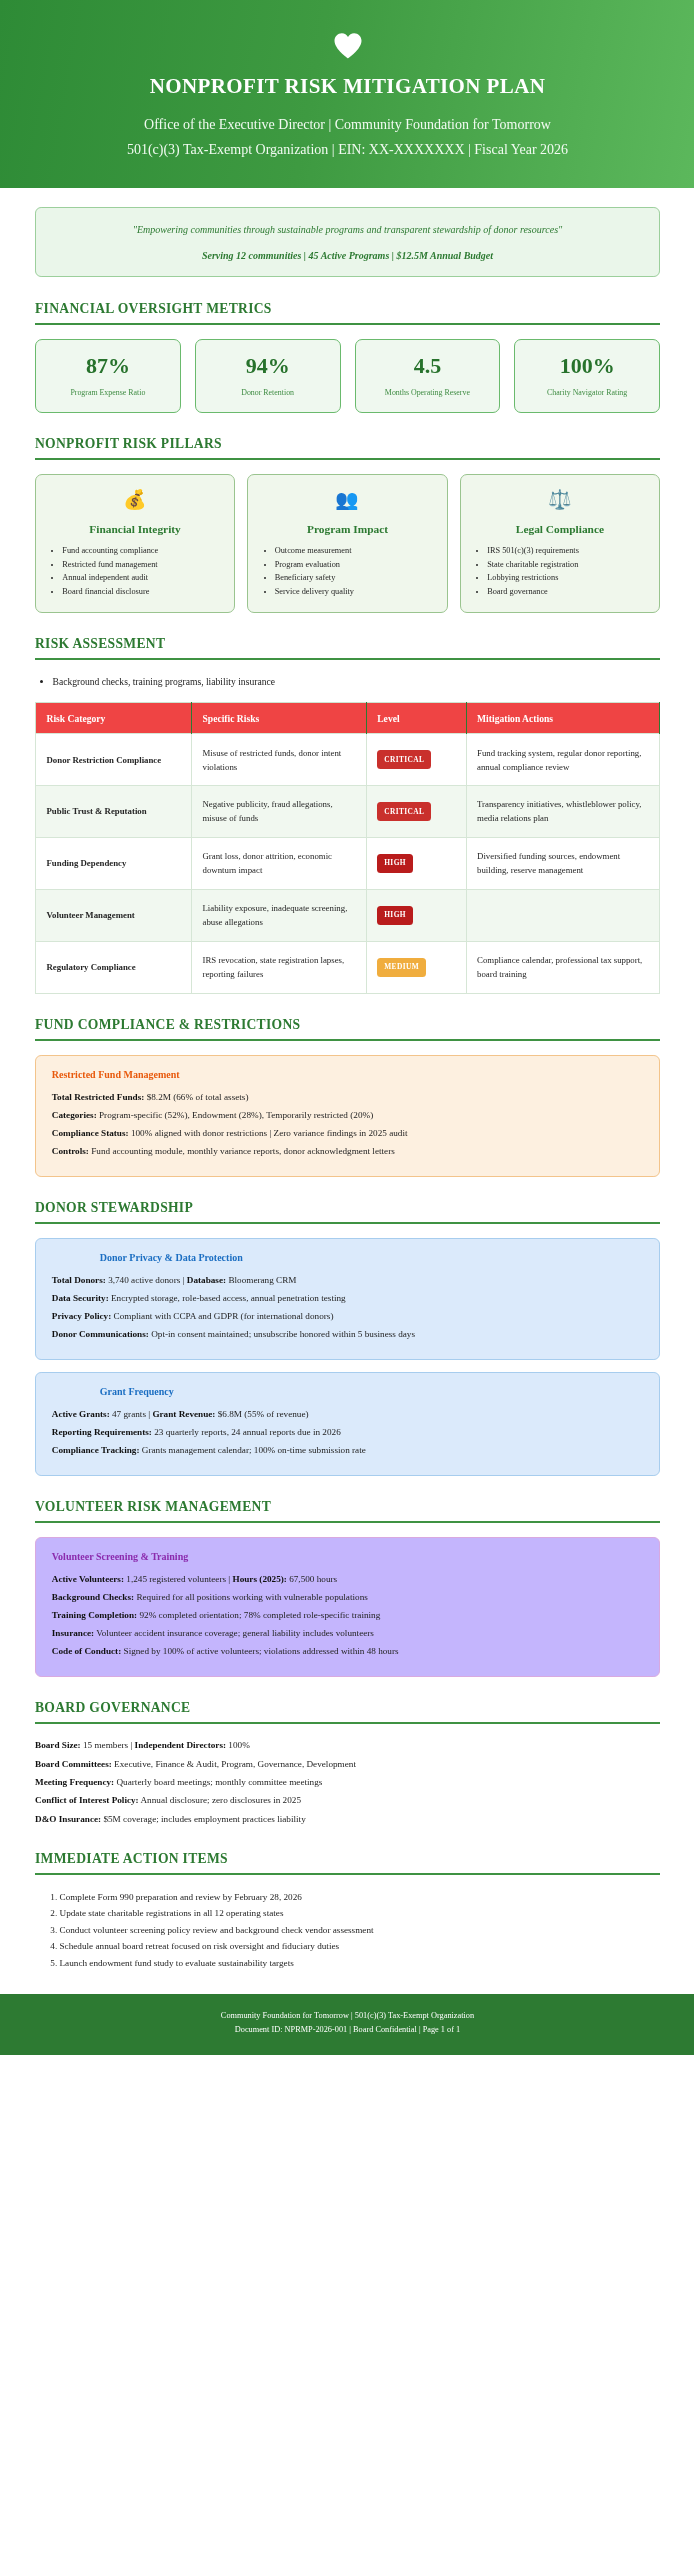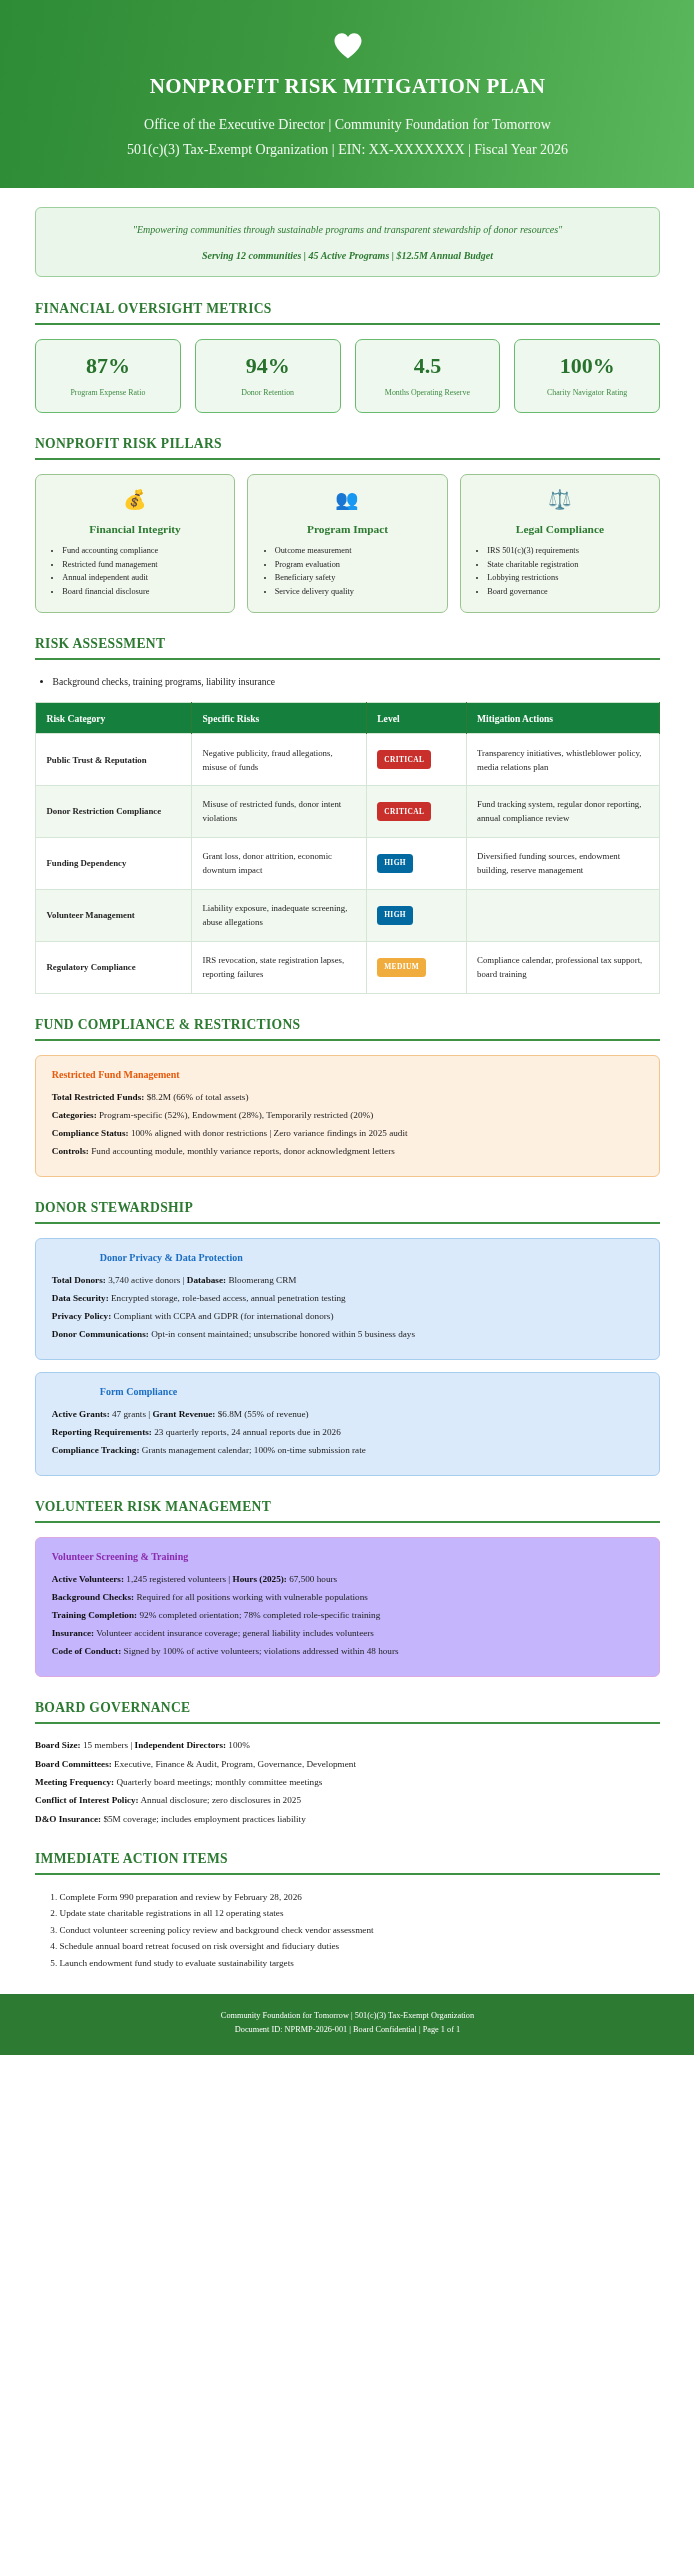--- a/index.html
+++ b/index.html
@@ -94,21 +94,21 @@
   .plain-bullets { margin:0 0 12.3px 0; padding-left:17.5px; }
   .plain-bullets li { font-size:9.6px; line-height:1.6; }
 
   
   table.risk {
     width:100%;
     border-collapse:collapse;
     border:0.9px solid #cfe2cf;
   }
   table.risk thead th {
-    background:#15803d;
+    background:#ef4444;
     color:#ffffff;
     text-align:left;
     font-size:9.6px;
     font-weight:bold;
     padding:9.6px 10.5px;
     border-right:0.9px solid #2d7a32;
   }
   table.risk tbody td {
     font-size:8.8px;
     line-height:1.6;
@@ -125,21 +125,21 @@
   .badge {
     display:inline-block;
     color:#fff;
     font-size:7.4px;
     font-weight:bold;
     letter-spacing:0.4px;
     padding:3.5px 7px;
     border-radius:3.5px;
   }
   .badge.critical { background:#c9302c; }
-  .badge.high     { background:#0369a1; }
+  .badge.high     { background:#b91c1c; }
   .badge.medium   { background:#f0ad3e; }
 
   
   .box { border-radius:6.1px; padding:13px 15.8px 14px 15.8px; margin-bottom:12.3px; }
   .box-title { font-size:10px; font-weight:bold; margin-bottom:9.6px; }
   .box p { margin:0 0 2.6px 0; font-size:9.2px; line-height:1.68; color:#242424; }
   .box p b { font-weight:bold; color:#111; }
 
   .box.orange { background:#fdf0e0; border:0.9px solid #f3c48b; }
   .box.orange .box-title { color:#e8590c; }
@@ -265,34 +265,34 @@
         <thead>
           <tr>
             <th>Risk Category</th>
             <th>Specific Risks</th>
             <th>Level</th>
             <th>Mitigation Actions</th>
           </tr>
         </thead>
         <tbody>
           <tr>
+            <td class="rcat">Donor Restriction Compliance</td>
+            <td class="rrisk">Misuse of restricted funds, donor intent violations</td>
+            <td class="rlvl">
+              <span class="badge critical">CRITICAL</span>
+            </td>
+            <td class="ract">Fund tracking system, regular donor reporting, annual compliance review</td>
+          </tr>
+          <tr>
             <td class="rcat">Public Trust &amp; Reputation</td>
             <td class="rrisk">Negative publicity, fraud allegations, misuse of funds</td>
             <td class="rlvl">
               <span class="badge critical">CRITICAL</span>
             </td>
             <td class="ract">Transparency initiatives, whistleblower policy, media relations plan</td>
-          </tr>
-          <tr>
-            <td class="rcat">Donor Restriction Compliance</td>
-            <td class="rrisk">Misuse of restricted funds, donor intent violations</td>
-            <td class="rlvl">
-              <span class="badge critical">CRITICAL</span>
-            </td>
-            <td class="ract">Fund tracking system, regular donor reporting, annual compliance review</td>
           </tr>
           <tr>
             <td class="rcat">Funding Dependency</td>
             <td class="rrisk">Grant loss, donor attrition, economic downturn impact</td>
             <td class="rlvl">
               <span class="badge high">HIGH</span>
             </td>
             <td class="ract">Diversified funding sources, endowment building, reserve management</td>
           </tr>
           <tr>
@@ -333,21 +333,21 @@
 
       <div class="box blue">
         <div class="box-title">Donor Privacy &amp; Data Protection</div>
         <p><b>Total Donors:</b><span> 3,740 active donors | </span><b>Database:</b><span> Bloomerang CRM</span></p>
         <p><b>Data Security:</b><span> Encrypted storage, role-based access, annual penetration testing</span></p>
         <p><b>Privacy Policy:</b><span> Compliant with CCPA and GDPR (for international donors)</span></p>
         <p><b>Donor Communications:</b><span> Opt-in consent maintained; unsubscribe honored within 5 business days</span></p>
       </div>
 
       <div class="box blue">
-        <div class="box-title">Form Compliance</div>
+        <div class="box-title">Grant Frequency</div>
         <p><b>Active Grants:</b><span> 47 grants | </span><b>Grant Revenue:</b><span> $6.8M (55% of revenue)</span></p>
         <p><b>Reporting Requirements:</b><span> 23 quarterly reports, 24 annual reports due in 2026</span></p>
         <p><b>Compliance Tracking:</b><span> Grants management calendar; 100% on-time submission rate</span></p>
       </div>
     </div>
 
     <div class="sec">
       <div class="sec-head">VOLUNTEER RISK MANAGEMENT</div>
       <div class="sec-rule"></div>
       <div class="box purple">

